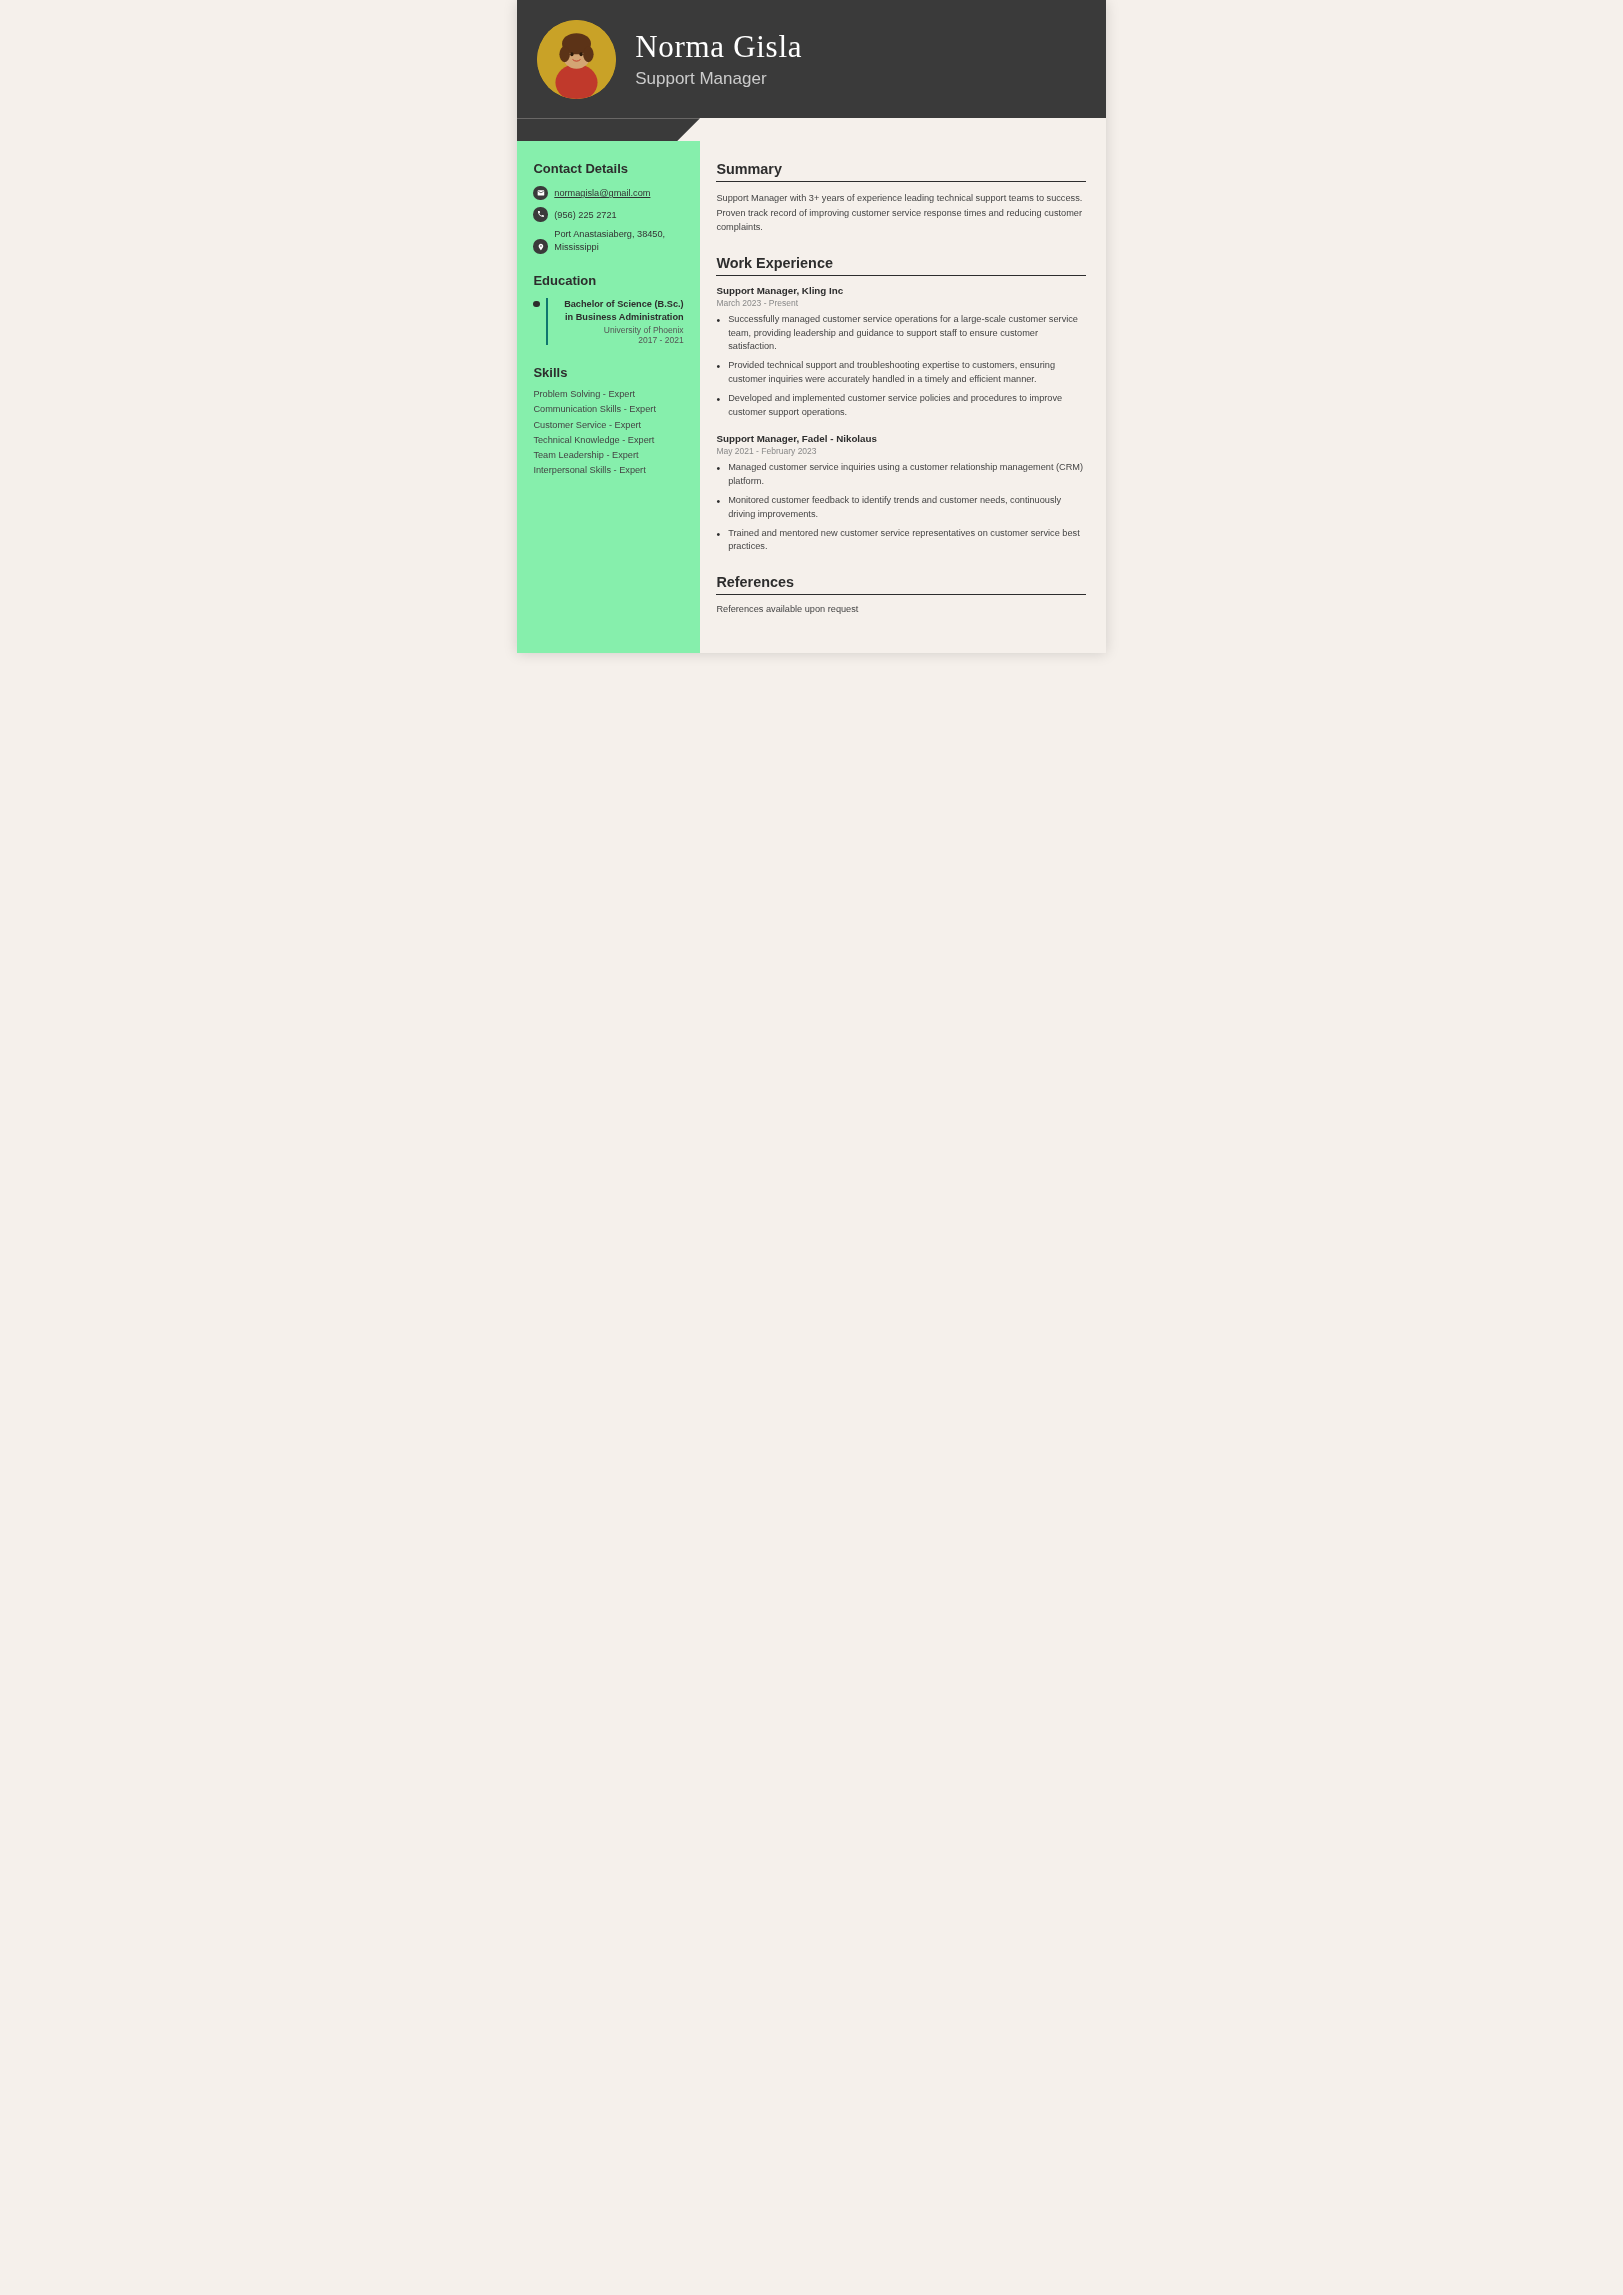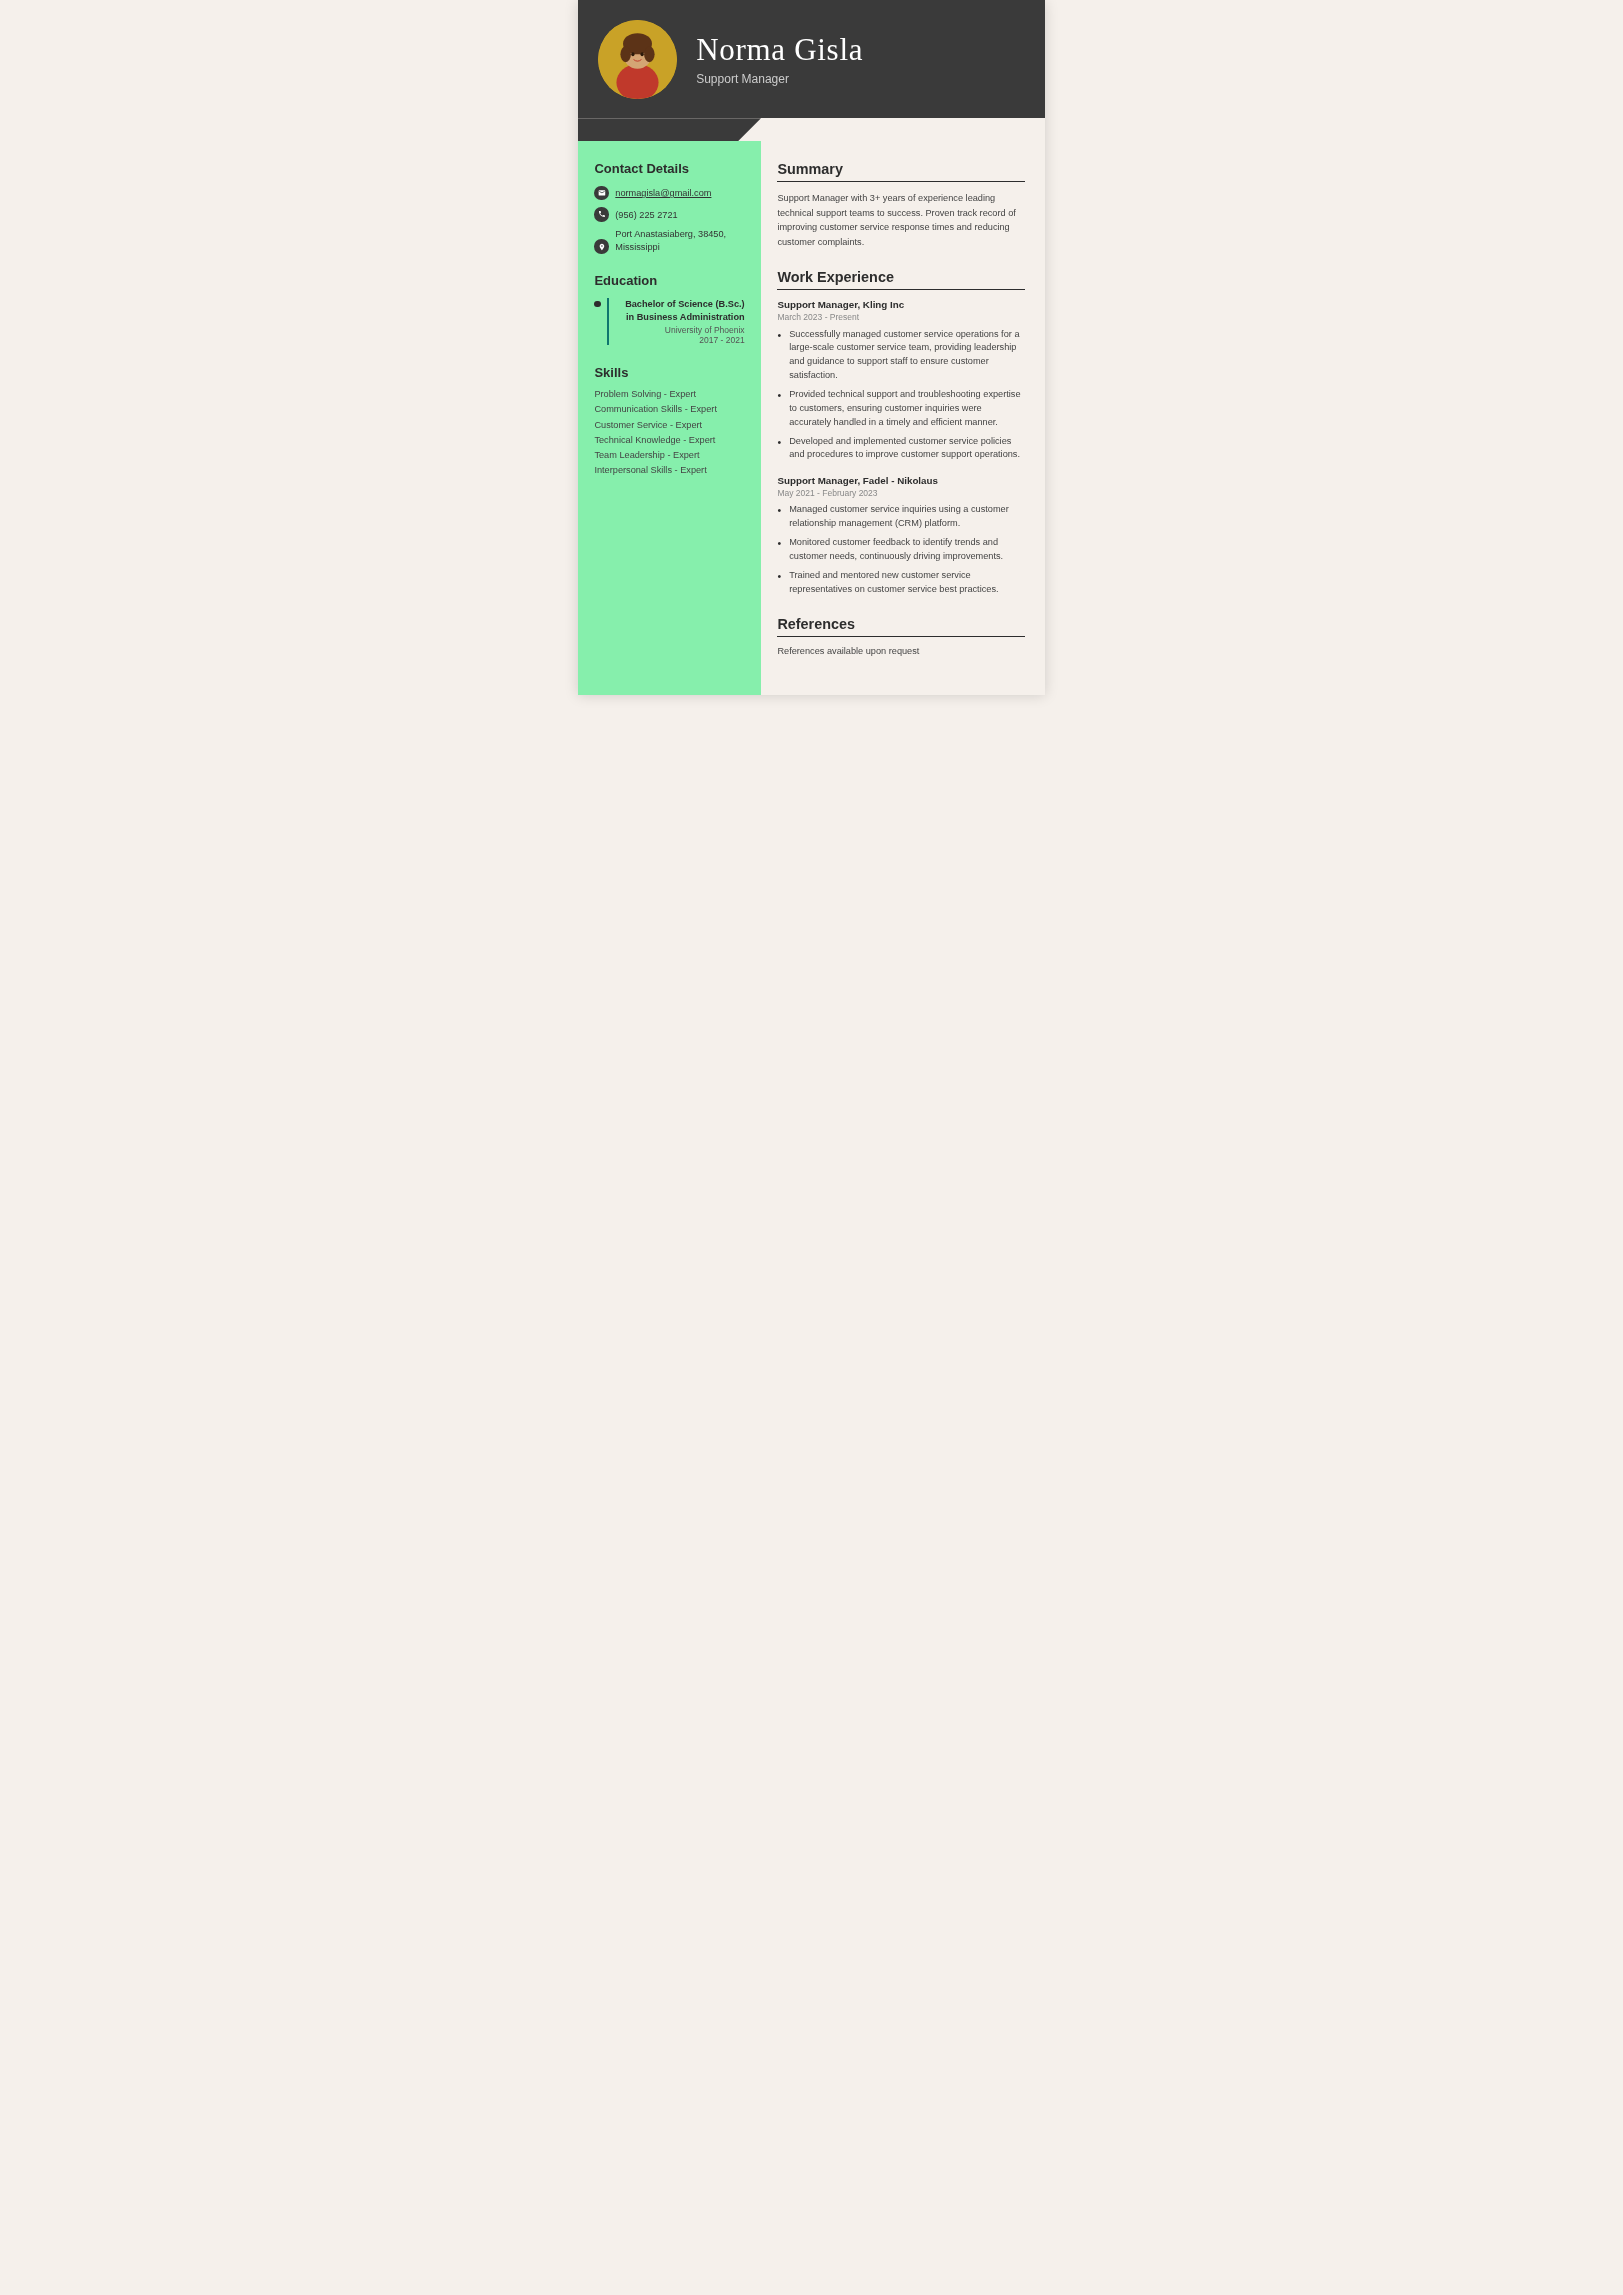--- a/index.html
+++ b/index.html
@@ -5,21 +5,21 @@
     * { margin: 0; padding: 0; box-sizing: border-box; }
     body {
       font-family: 'Georgia', serif;
       background: #f5f0eb;
       display: flex;
       justify-content: center;
       align-items: flex-start;
       min-height: 100vh;
     }
     .resume {
-      width: 467px;
+      width: 589px;
       background: #f5f0eb;
       box-shadow: 0 1.3px 13px rgba(0,0,0,0.15);
     }
     
     .header {
       background: #3a3a3a;
       display: flex;
       align-items: center;
       padding: 19.6px 26px 19.6px 19.6px;
       gap: 19.6px;
@@ -45,21 +45,21 @@
       flex: 1;
     }
     .header-name {
       font-size: 31px;
       font-weight: 300;
       color: #ffffff;
       font-family: 'Georgia', serif;
       letter-spacing: 0.7px;
     }
     .header-title {
-      font-size: 12px;
+      font-size: 17px;
       color: #cccccc;
       margin-top: 3.9px;
       font-family: Arial, sans-serif;
       font-weight: normal;
     }
     
     .main-layout {
       display: flex;
       gap: 0;
     }

